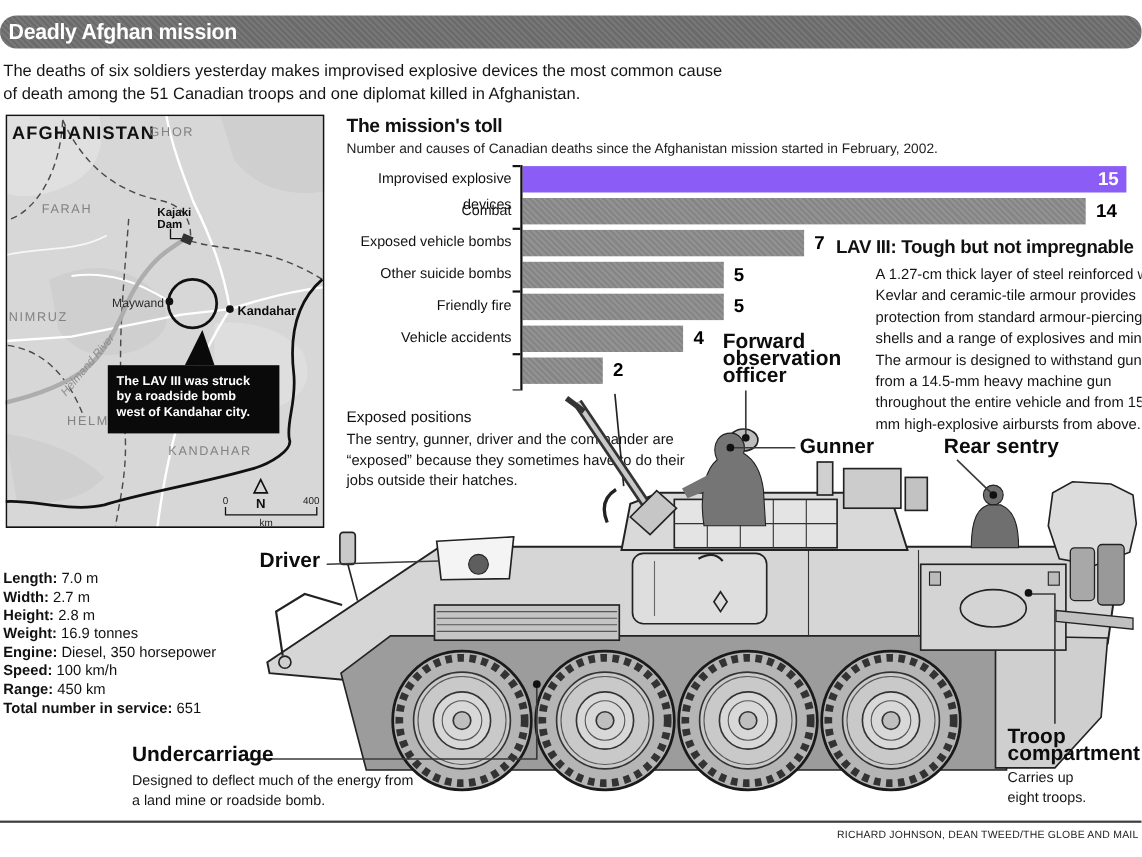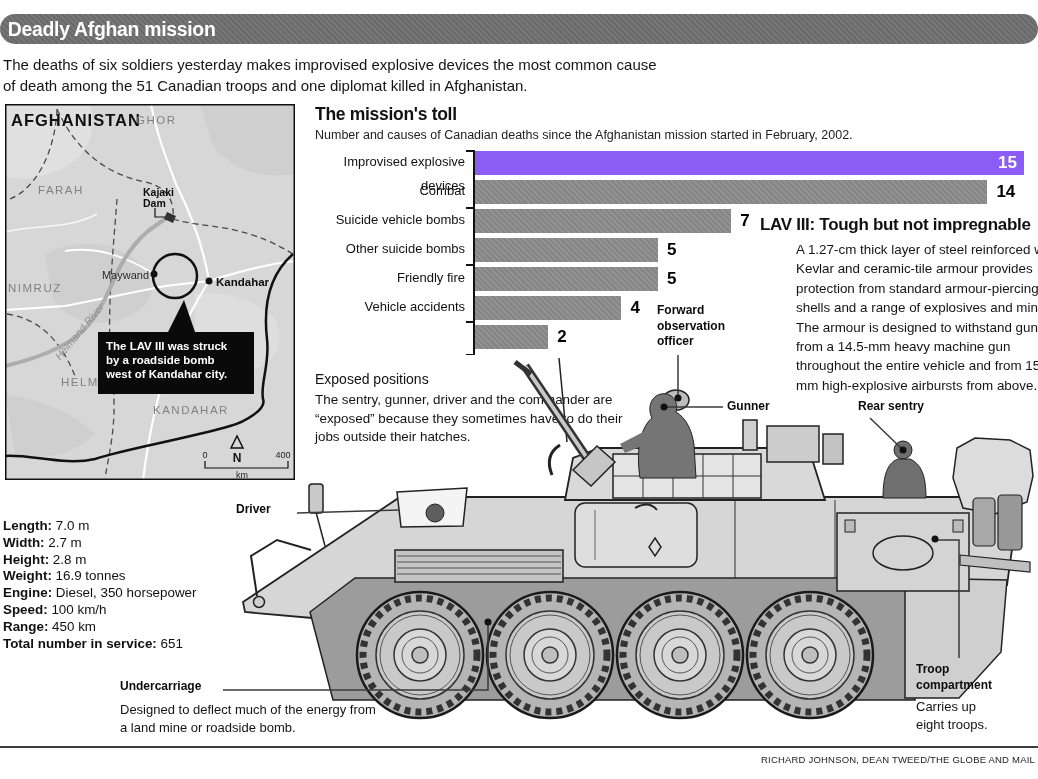--- a/index.html
+++ b/index.html
@@ -29,21 +29,21 @@
   .lav-title{position:absolute;left:760px;top:215px;width:280px;font-size:17px;font-weight:700;letter-spacing:-0.3px;}
   .lav-body{position:absolute;left:796px;top:240px;width:278px;font-size:13.4px;line-height:19.4px;color:#141414;}
   
   .exp-title{position:absolute;left:315px;top:371px;font-size:14px;font-weight:400;}
   .exp-body{position:absolute;left:315px;top:391px;width:330px;font-size:13.4px;line-height:18.6px;color:#141414;}
   
   .specs{position:absolute;left:3px;top:518px;width:250px;font-size:13.4px;line-height:16.8px;}
   .specs b{font-weight:700;}
   
   .vehicle{position:absolute;left:215px;top:350px;}
-  .vlabel{position:absolute;font-size:12px;font-weight:700;color:#0c0c0c;line-height:15.5px;}
+  .vlabel{position:absolute;font-size:19px;font-weight:700;color:#0c0c0c;line-height:15.5px;}
   .vbody{position:absolute;font-size:13px;line-height:17.5px;color:#141414;}
   
   .footer-rule{position:absolute;left:0;top:746px;width:1038px;height:2px;background:#3d3d3d;}
   .src{position:absolute;left:3px;top:754px;font-size:9.5px;font-style:italic;color:#222;letter-spacing:.2px;}
   .credit{position:absolute;right:3px;top:754px;font-size:9.5px;color:#222;letter-spacing:.2px;}
   svg text{font-family:"Liberation Sans","DejaVu Sans",sans-serif;}
   .mapregion{fill:#828282;font-size:11.5px;letter-spacing:1.5px;}
 </style>
 </head>
 <body>
@@ -130,21 +130,21 @@
         <div class="bar" style="width: 549px; background: #8b5cf6;">
           <span class="val-in">15</span>
         </div>
       </div>
       <div class="chart-row">
         <span class="lab">Combat</span>
         <span class="val-out" style="left: 681.4px;">14</span>
         <div class="bar bar-tex" style="width: 512.4px;"></div>
       </div>
       <div class="chart-row">
-        <span class="lab">Suicide vehicle bombs</span>
+        <span class="lab">Exposed vehicle bombs</span>
         <span class="val-out" style="left: 425.2px;">7</span>
         <div class="bar bar-tex" style="width: 256.2px;"></div>
       </div>
       <div class="chart-row">
         <span class="lab">Other suicide bombs</span>
         <span class="val-out" style="left: 352px;">5</span>
         <div class="bar bar-tex" style="width: 183px;"></div>
       </div>
       <div class="chart-row">
         <span class="lab">Friendly fire</span>

